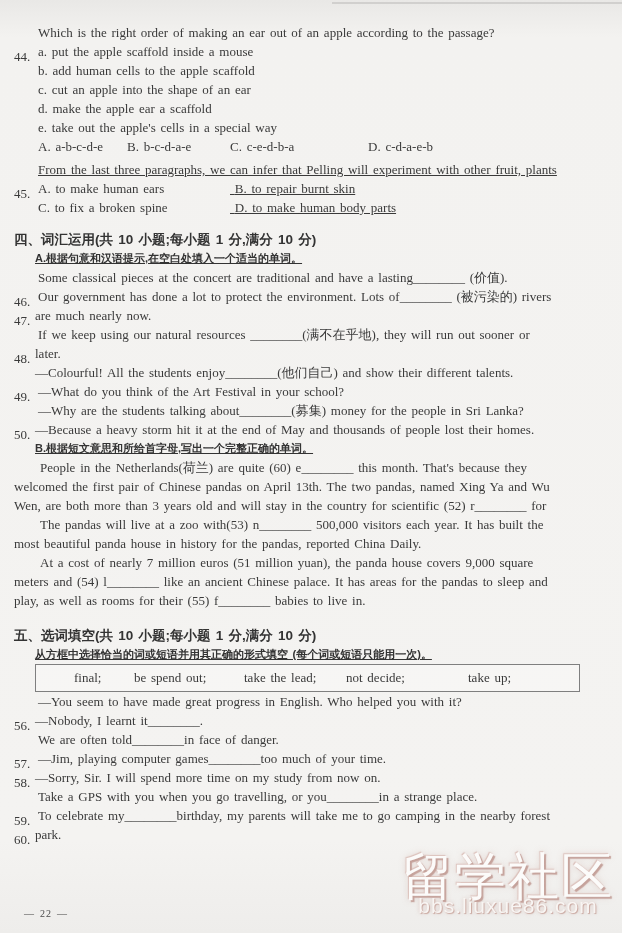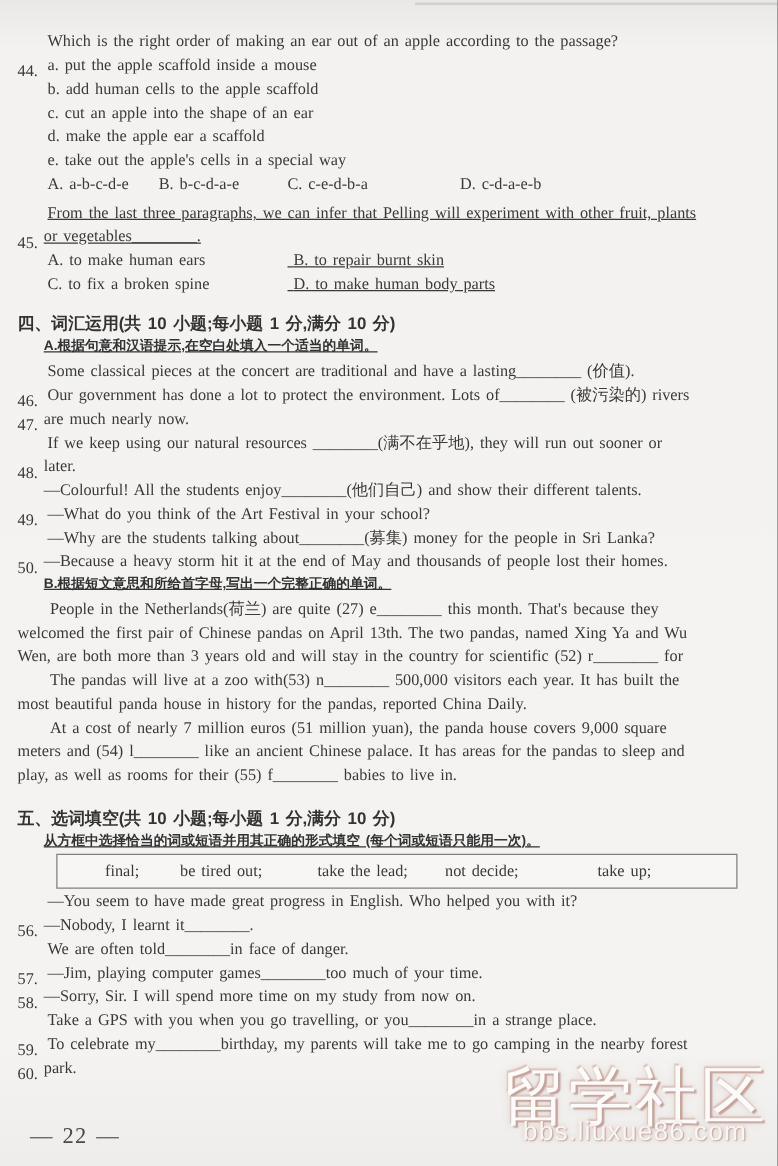--- a/index.html
+++ b/index.html
@@ -26,27 +26,27 @@
   }
   .sub-heading {
     font-family:"Liberation Sans","DejaVu Sans",sans-serif;
     font-weight:700; font-size:11px; color:#333;
     line-height:19px; padding-left:21px; white-space:nowrap;text-decoration:underline;
   }
   .mt4 { margin-top:4px;text-decoration:underline; } .mt13 { margin-top:13px; } .mt16 { margin-top:16px; }
   .pline { line-height:19px; white-space:nowrap; }
   .pindent { text-indent:26px; }
   .wordbox {
-    margin-left:31px; width:545px; box-sizing:border-box;
+    margin-left:21px; width:545px; box-sizing:border-box;
     border:1px solid #7f7f7f; background:rgba(255,255,255,0.25);
     padding:3px 4px 3px 38px;
   }
   .wb-row { display:grid; grid-template-columns:60px 110px 102px 122px auto; line-height:20px; }
   .wb-cell { white-space:nowrap; }
-  .page-number { position:absolute; left:24px; bottom:14px; font-size:18px; color:#4a4a4a; letter-spacing:1px; }
+  .page-number { position:absolute; left:24px; bottom:14px; font-size:10px; color:#4a4a4a; letter-spacing:1px; }
   .watermark { position:absolute; right:8px; bottom:16px; text-align:center; pointer-events:none; }
   .wm-title {
     font-family:"Liberation Sans","DejaVu Sans",sans-serif;
     font-size:51px; font-weight:400; letter-spacing:2px; color:#fcfbfa;
     text-shadow:2px 2px 1px #c5a29b, -1px -1px 1px #dcc2bc, 0 0 7px rgba(190,140,130,.35);
     line-height:44px;
   }
   .wm-url {
     font-family:"Liberation Sans","DejaVu Sans",sans-serif;
     font-size:21px; font-weight:400; letter-spacing:1px; color:#f8f5f3;
@@ -74,21 +74,20 @@
         <span class="c0">A. a-b-c-d-e</span>
         <span class="c1">B. b-c-d-a-e</span>
         <span class="c2">C. c-e-d-b-a</span>
         <span>D. c-d-a-e-b</span>
       </div>
     </div>
 
     <div class="q mt4">
       <span class="qnum">45.</span>
       <div class="line">From the last three paragraphs, we can infer that Pelling will experiment with other fruit, plants</div>
-      <div class="line cont">or vegetables________.</div>
       <div class="line choices2">
         <span class="cA">A. to make human ears</span>
         <span>B. to repair burnt skin</span>
       </div>
       <div class="line choices2">
         <span class="cA">C. to fix a broken spine</span>
         <span>D. to make human body parts</span>
       </div>
     </div>
 
@@ -116,41 +115,41 @@
     </div>
     <div class="q">
       <span class="qnum">50.</span>
       <div class="line">—Why are the students talking about________(募集) money for the people in Sri Lanka?</div>
       <div class="line cont">—Because a heavy storm hit it at the end of May and thousands of people lost their homes.</div>
     </div>
 
     <div class="sub-heading">B.根据短文意思和所给首字母,写出一个完整正确的单词。</div>
 
     <div>
-      <div class="pline pindent">People in the Netherlands(荷兰) are quite (27) e________ this month. That's because they</div>
+      <div class="pline pindent">People in the Netherlands(荷兰) are quite (60) e________ this month. That's because they</div>
       <div class="pline">welcomed the first pair of Chinese pandas on April 13th. The two pandas, named Xing Ya and Wu</div>
       <div class="pline">Wen, are both more than 3 years old and will stay in the country for scientific (52) r________ for</div>
     </div>
     <div>
       <div class="pline pindent">The pandas will live at a zoo with(53) n________ 500,000 visitors each year. It has built the</div>
       <div class="pline">most beautiful panda house in history for the pandas, reported China Daily.</div>
     </div>
     <div>
       <div class="pline pindent">At a cost of nearly 7 million euros (51 million yuan), the panda house covers 9,000 square</div>
       <div class="pline">meters and (54) l________ like an ancient Chinese palace. It has areas for the pandas to sleep and</div>
       <div class="pline">play, as well as rooms for their (55) f________ babies to live in.</div>
     </div>
 
     <div class="sec-heading mt16">五、选词填空(共 10 小题;每小题 1 分,满分 10 分)</div>
     <div class="sub-heading">从方框中选择恰当的词或短语并用其正确的形式填空 (每个词或短语只能用一次)。</div>
 
     <div class="wordbox">
       <div class="wb-row">
         <span class="wb-cell">final;</span>
-        <span class="wb-cell">be tired out;</span>
+        <span class="wb-cell">be spend out;</span>
         <span class="wb-cell">take the lead;</span>
         <span class="wb-cell">not decide;</span>
         <span class="wb-cell">take up;</span>
       </div>
     </div>
 
     <div class="q">
       <span class="qnum">56.</span>
       <div class="line">—You seem to have made great progress in English. Who helped you with it?</div>
       <div class="line cont">—Nobody,  I learnt it________.</div>

